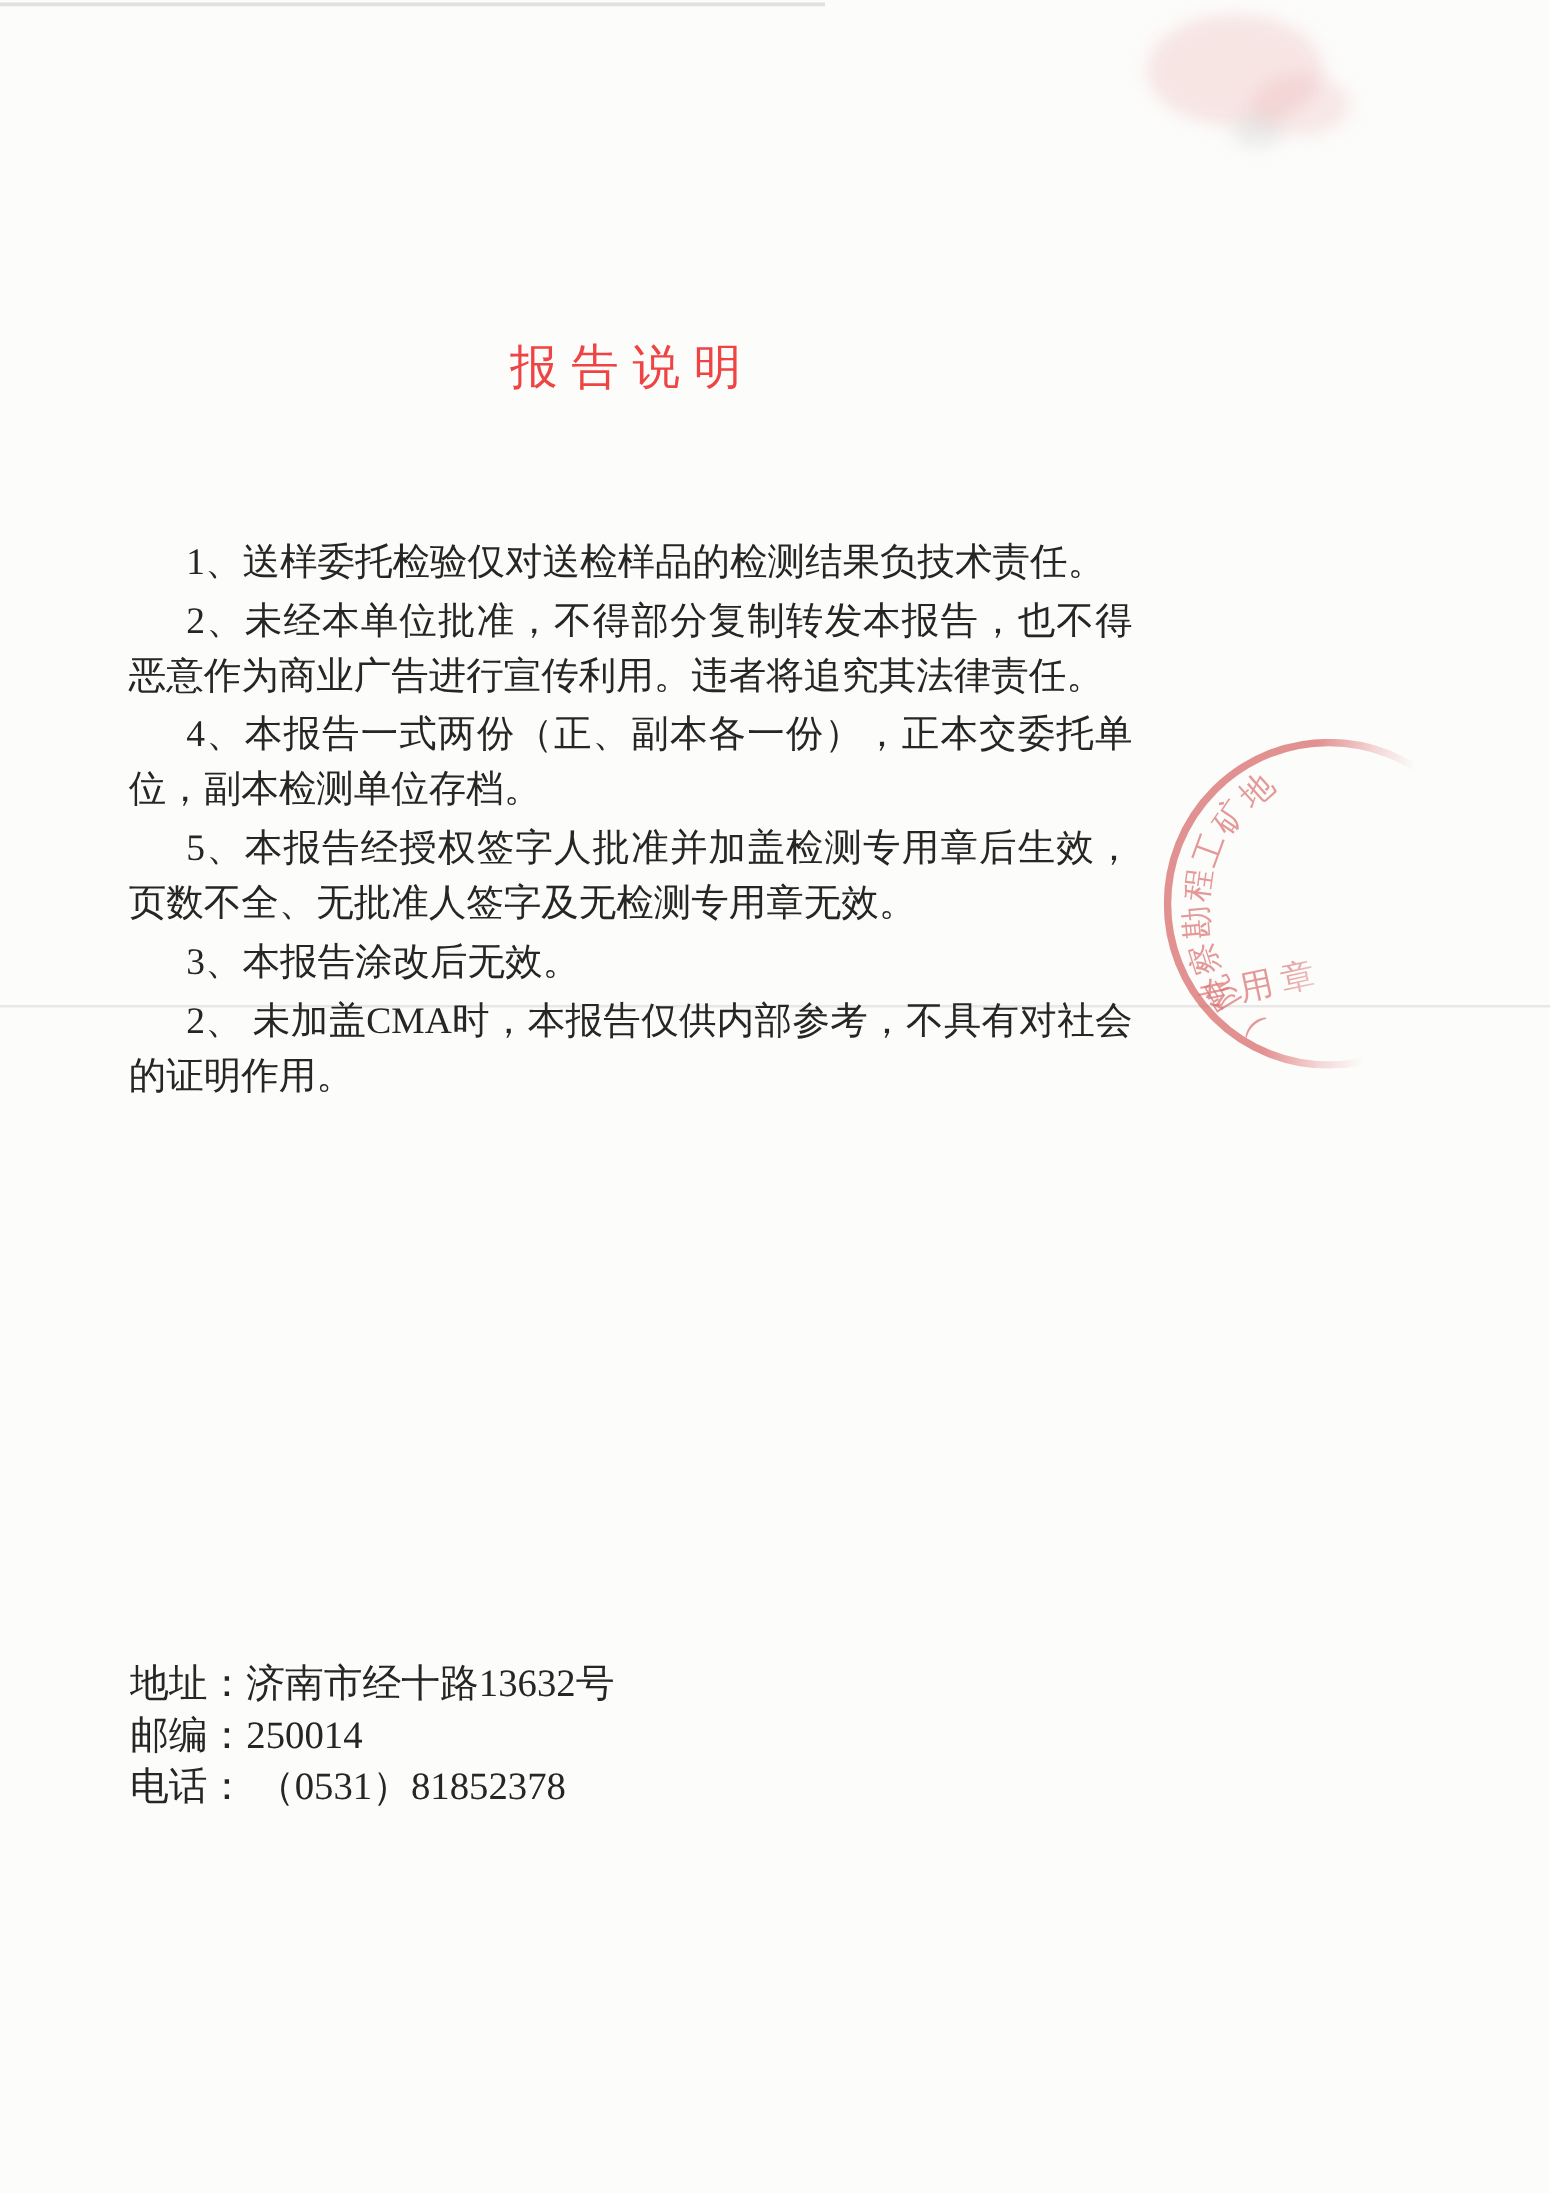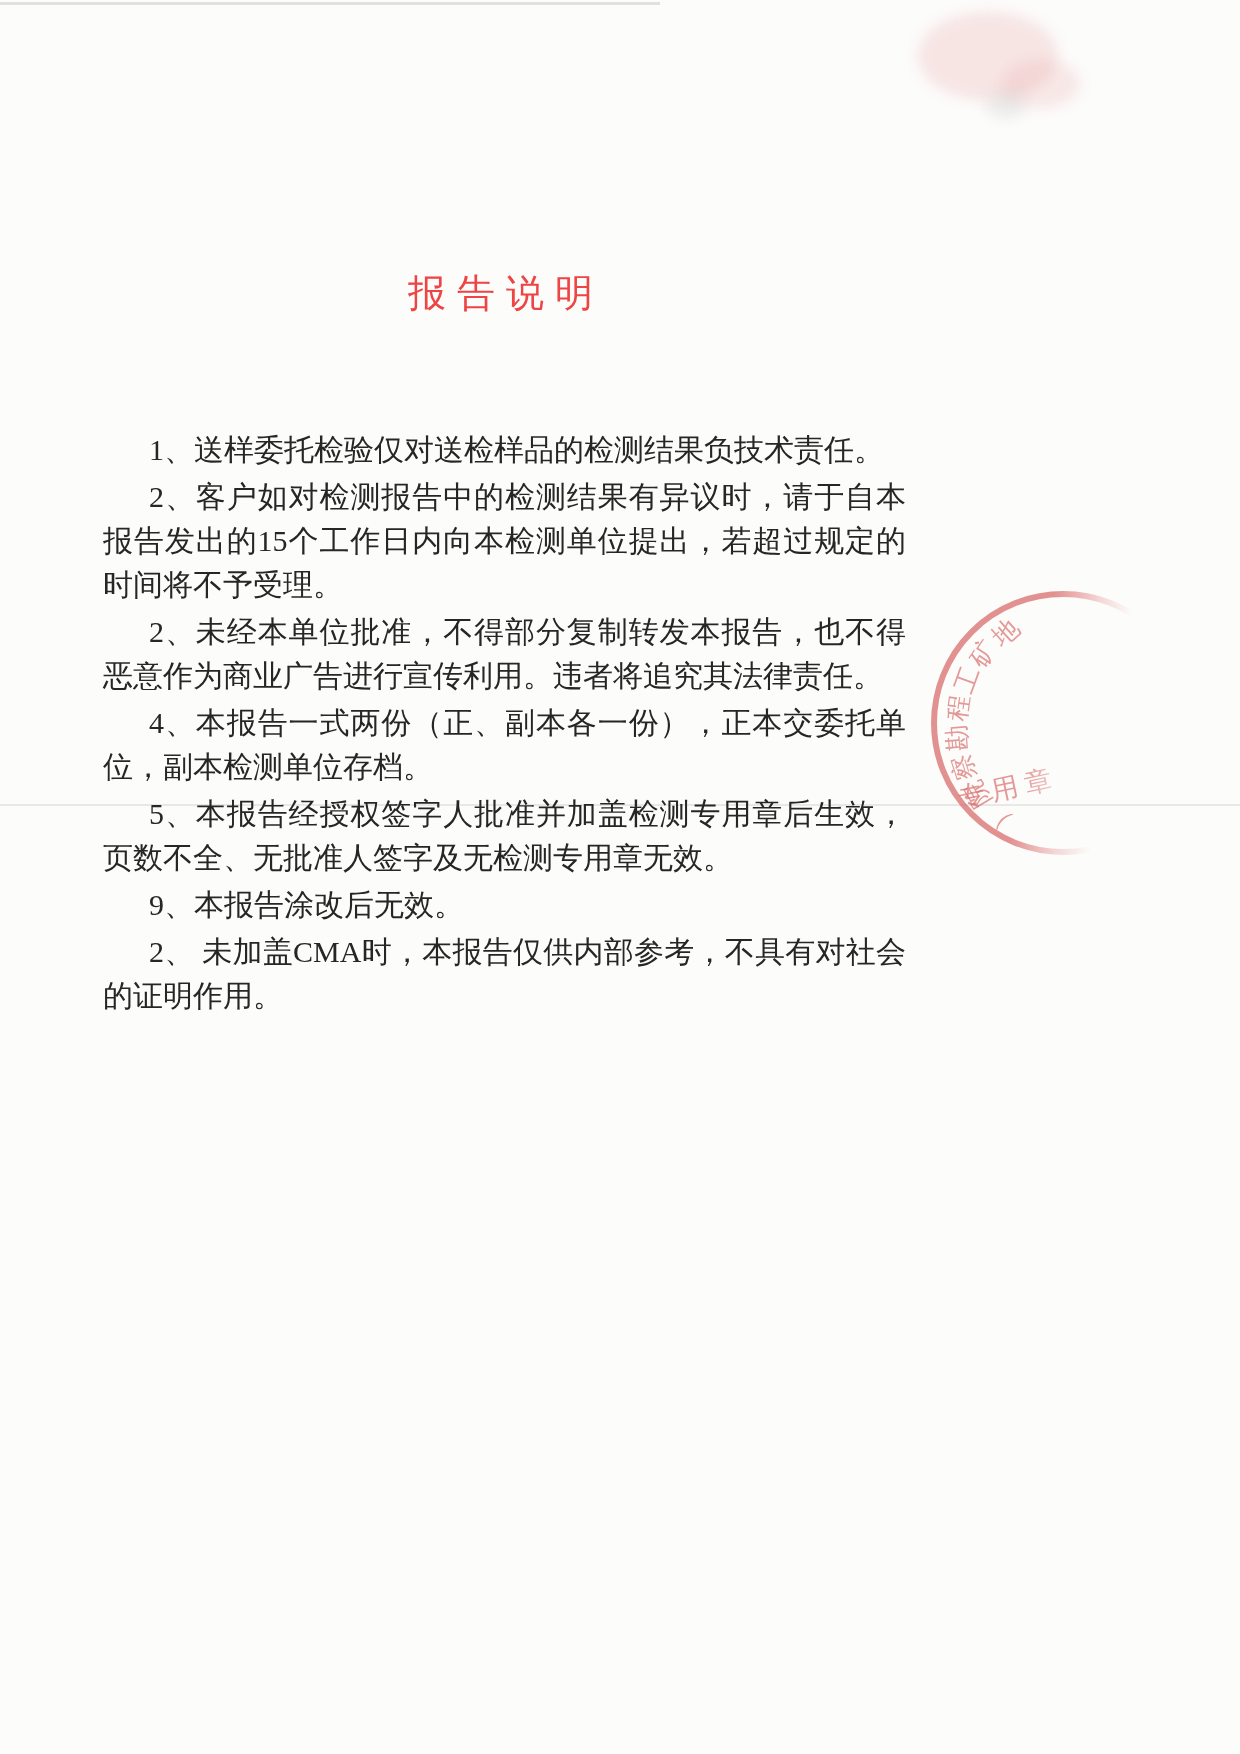--- a/index.html
+++ b/index.html
@@ -70,28 +70,32 @@
   <div class="scan-top-edge"></div>
   <div class="scan-fold-line"></div>
   <div class="smudge s1"></div>
   <div class="smudge s2"></div>
   <div class="smudge s3"></div>
 
   <div class="doc-title">报告说明</div>
 
   <div class="notes">
     <p>1、送样委托检验仅对送检样品的检测结果负技术责任。</p>
-    <p>2、客户如对检测报告中的检测结果有异议时，请于自本报告发出的15个工作日内向本检测单位提出，若超过规定的时间将不予受理。</p>
     <p>2、未经本单位批准，不得部分复制转发本报告，也不得恶意作为商业广告进行宣传利用。违者将追究其法律责任。</p>
     <p>4、本报告一式两份（正、副本各一份），正本交委托单位，副本检测单位存档。</p>
     <p>5、本报告经授权签字人批准并加盖检测专用章后生效，页数不全、无批准人签字及无检测专用章无效。</p>
-    <p>9、本报告涂改后无效。</p>
+    <p>3、本报告涂改后无效。</p>
     <p>2、 未加盖CMA时，本报告仅供内部参考，不具有对社会的证明作用。</p>
   </div>
 
+  <div class="footer">
+    <div>地址：济南市经十路13632号</div>
+    <div>邮编：250014</div>
+    <div>电话： （0531）81852378</div>
+  </div>
 
   <div class="stamp">
     <div class="stamp-ring"></div>
     <span class="stamp-char" style="left:60px;top:27px;transform:rotate(-42deg);">地</span>
     <span class="stamp-char" style="left:38px;top:48px;transform:rotate(-56deg);">矿</span>
     <span class="stamp-char" style="left:22px;top:74px;transform:rotate(-70deg);">工</span>
     <span class="stamp-char" style="left:13px;top:102px;transform:rotate(-82deg);">程</span>
     <span class="stamp-char" style="left:12px;top:132px;transform:rotate(-95deg);">勘</span>
     <span class="stamp-char" style="left:18px;top:161px;transform:rotate(-108deg);">察</span>
     <span class="stamp-char" style="left:32px;top:188px;transform:rotate(-121deg);">院</span>

